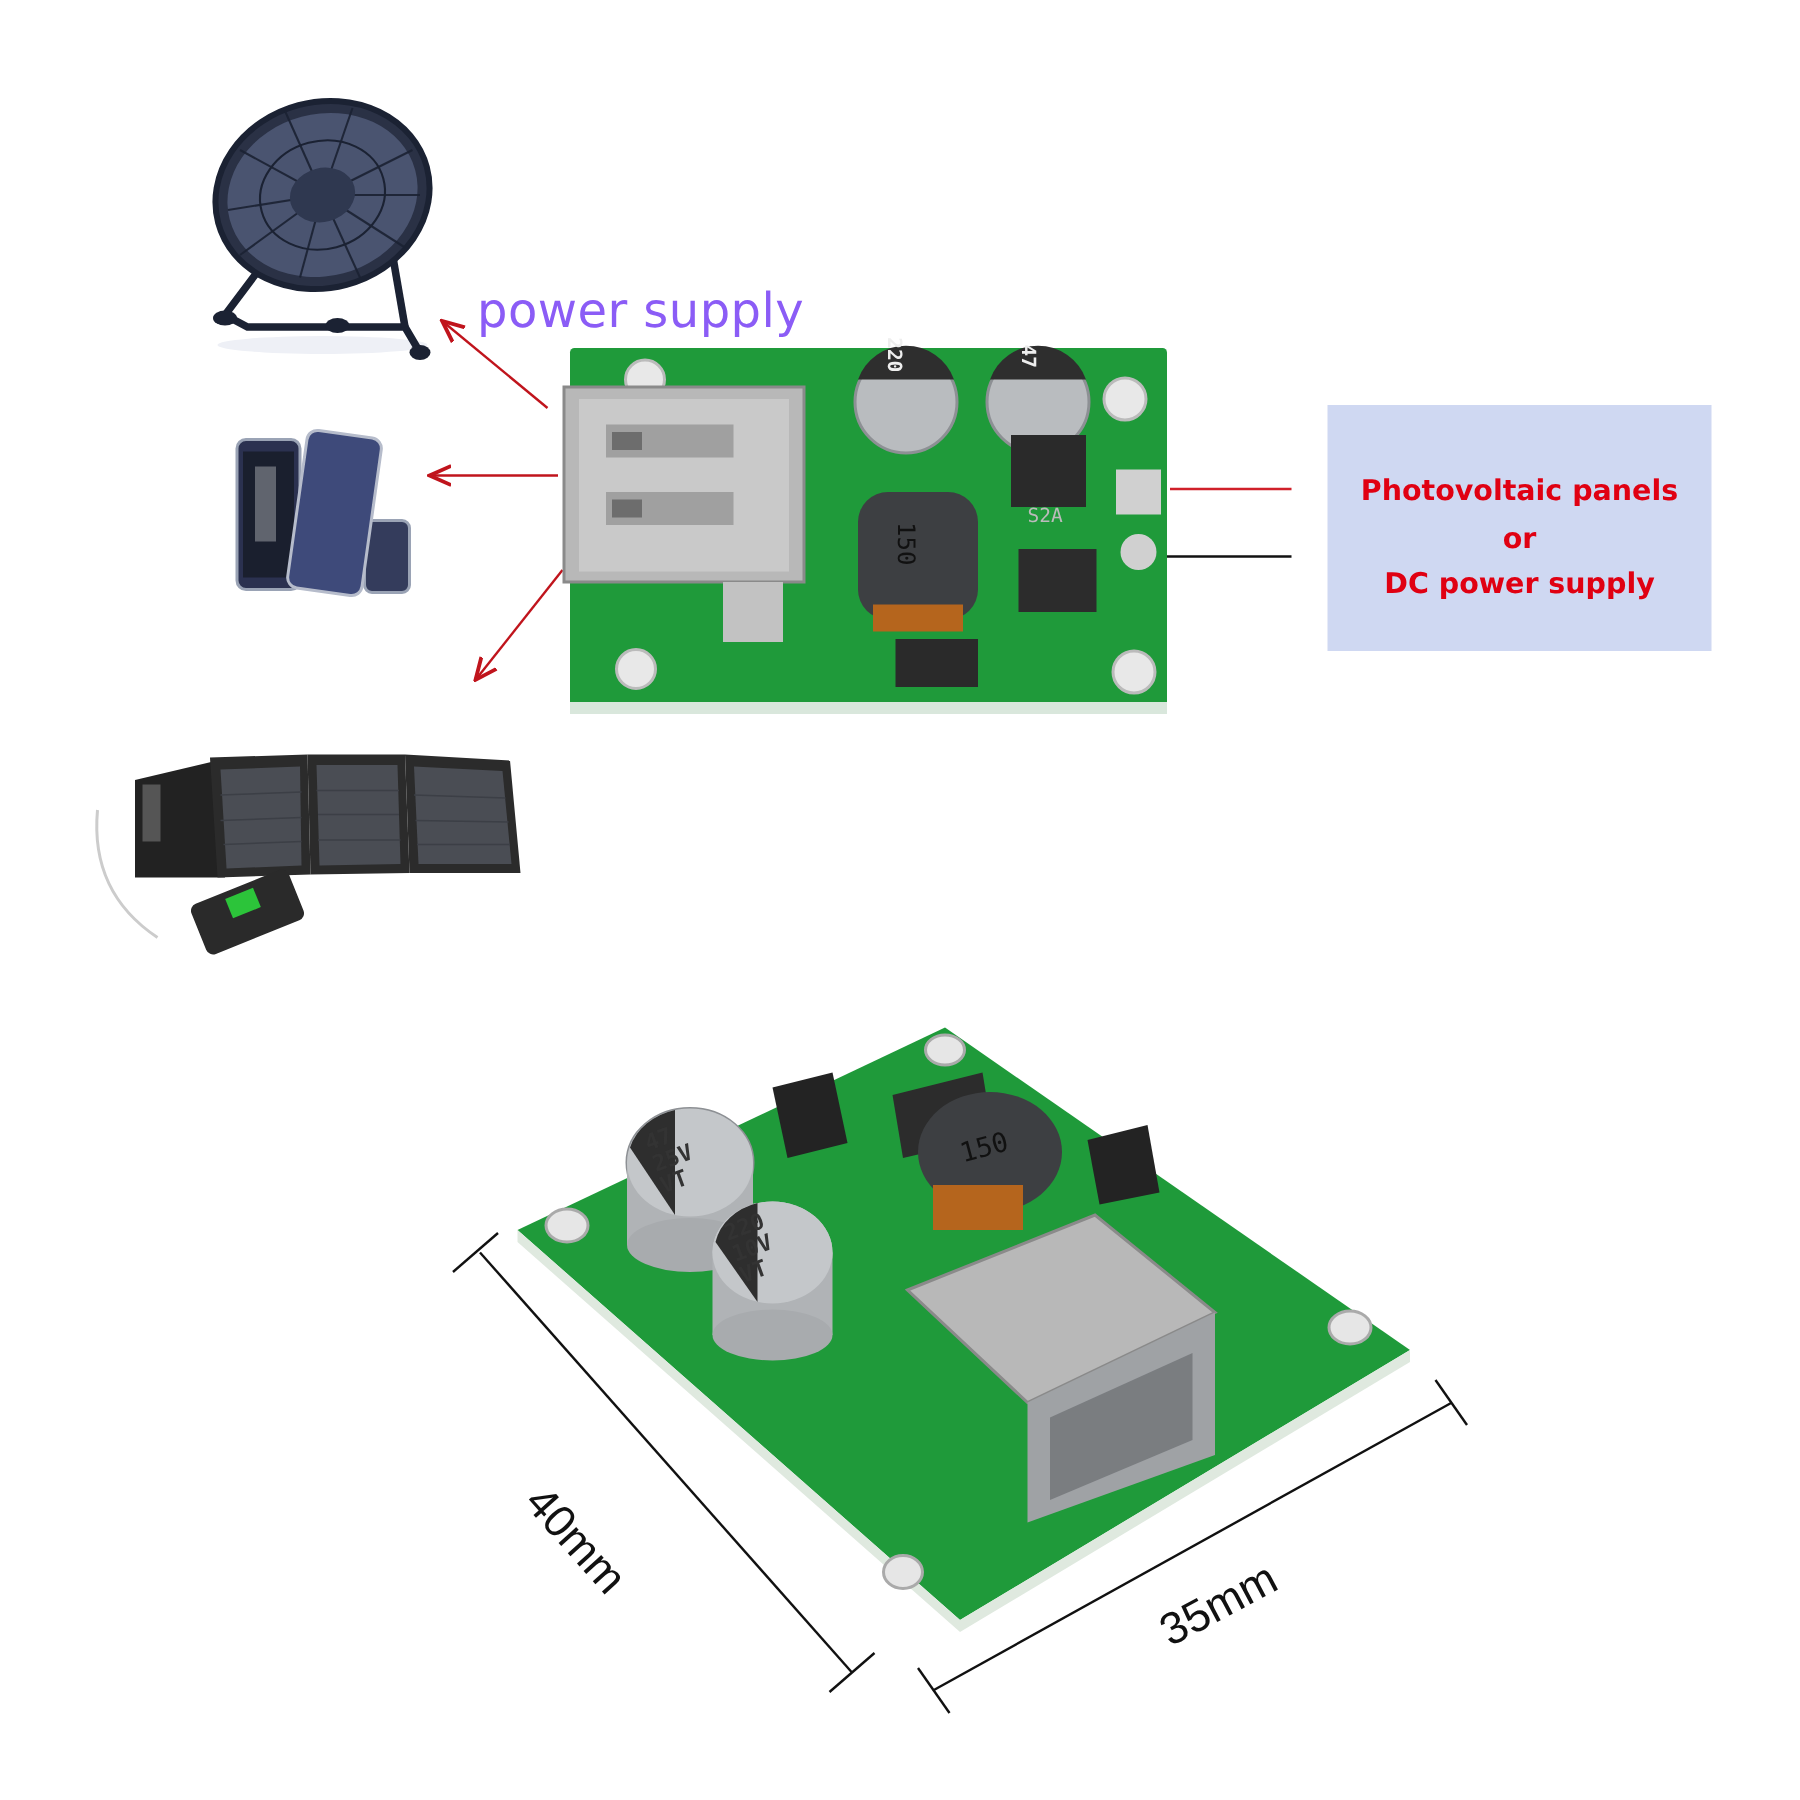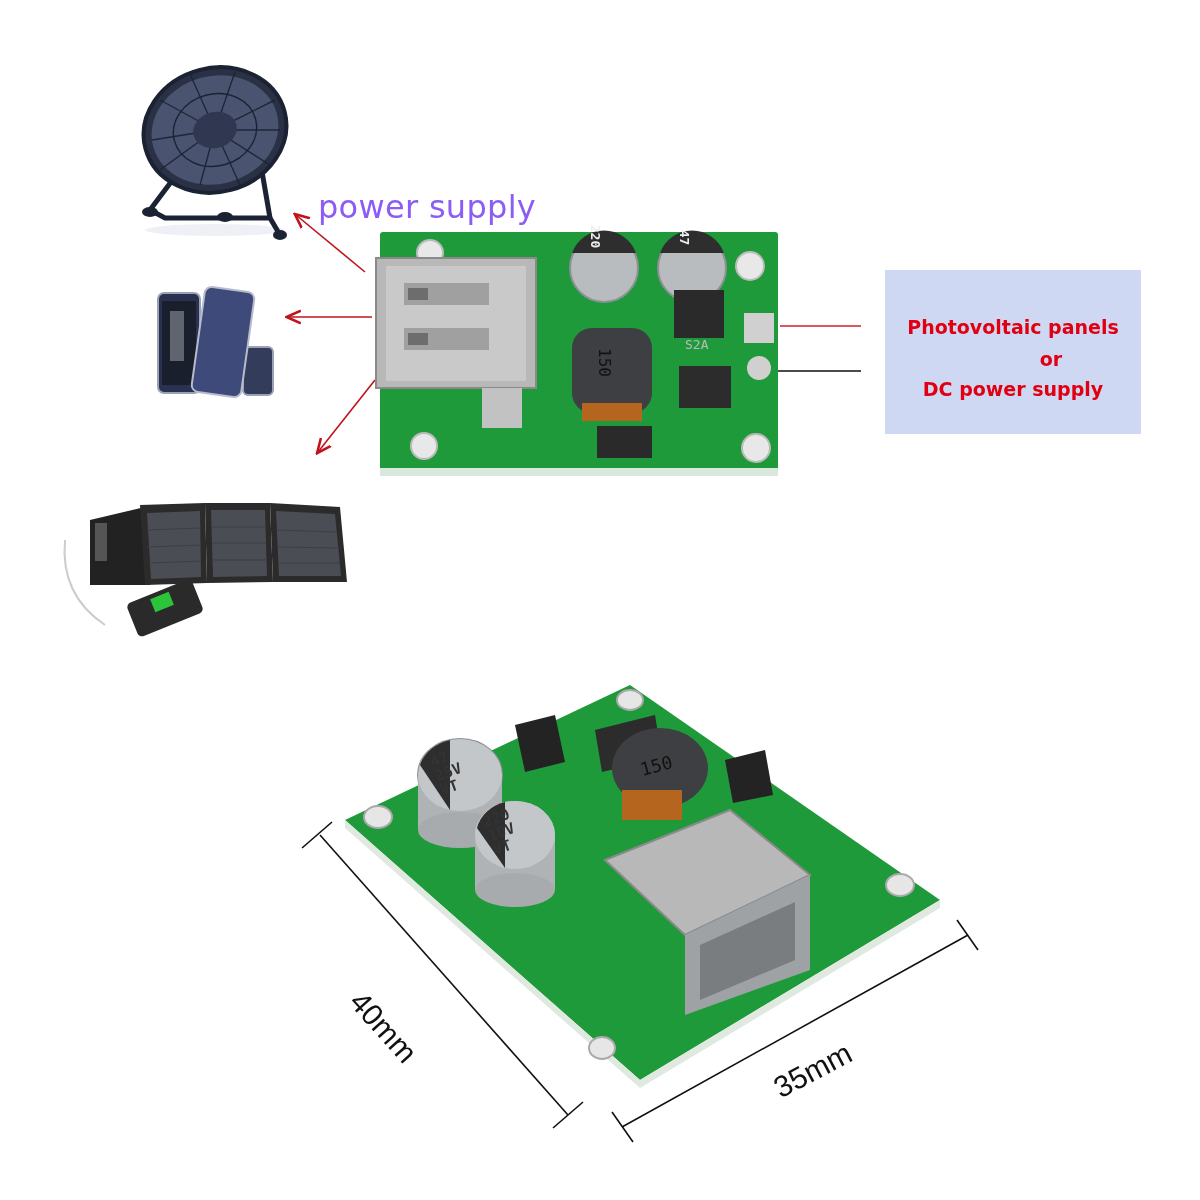--- a/index.html
+++ b/index.html
@@ -138,21 +138,21 @@
   </div>
   <div class="abs" style="left:305px;top:2px;transform:rotate(90deg);font:bold 13px 'DejaVu Sans Mono',monospace;color:#eee;">
     <span>47</span>
   </div>
   <div class="abs" style="left:218px;top:125px;transform:rotate(90deg);font:16px 'DejaVu Sans Mono',monospace;color:#111;">150</div>
   <div class="abs" style="left:313px;top:77px;font:13px 'DejaVu Sans Mono',monospace;color:#bbb;margin-top:32px;">S2A</div>
 </div>
 
 <div class="abs src-box">
   <div class="src-text" style="top:46px;">Photovoltaic panels</div>
-  <div class="src-text" style="top:78px;padding-left:38px;">or</div>
+  <div class="src-text" style="top:78px;">or</div>
   <div class="src-text" style="top:108px;">DC power supply</div>
 </div>
 
 <div class="abs" style="left:340px;top:670px;width:610px;height:420px;">
   <svg width="610" height="420" viewBox="0 0 610 420">
     <polygon points="5,150 290,15 600,230 300,410" fill="#1f9a3a"></polygon>
     <polygon points="5,150 300,410 300,418 5,158" fill="#dfe9df"></polygon>
     <polygon points="300,410 600,230 600,238 300,418" fill="#dfe9df"></polygon>
     <g fill="#e6e6e6" stroke="#aaa" stroke-width="2">
       <ellipse cx="38" cy="147" rx="14" ry="11"></ellipse>

